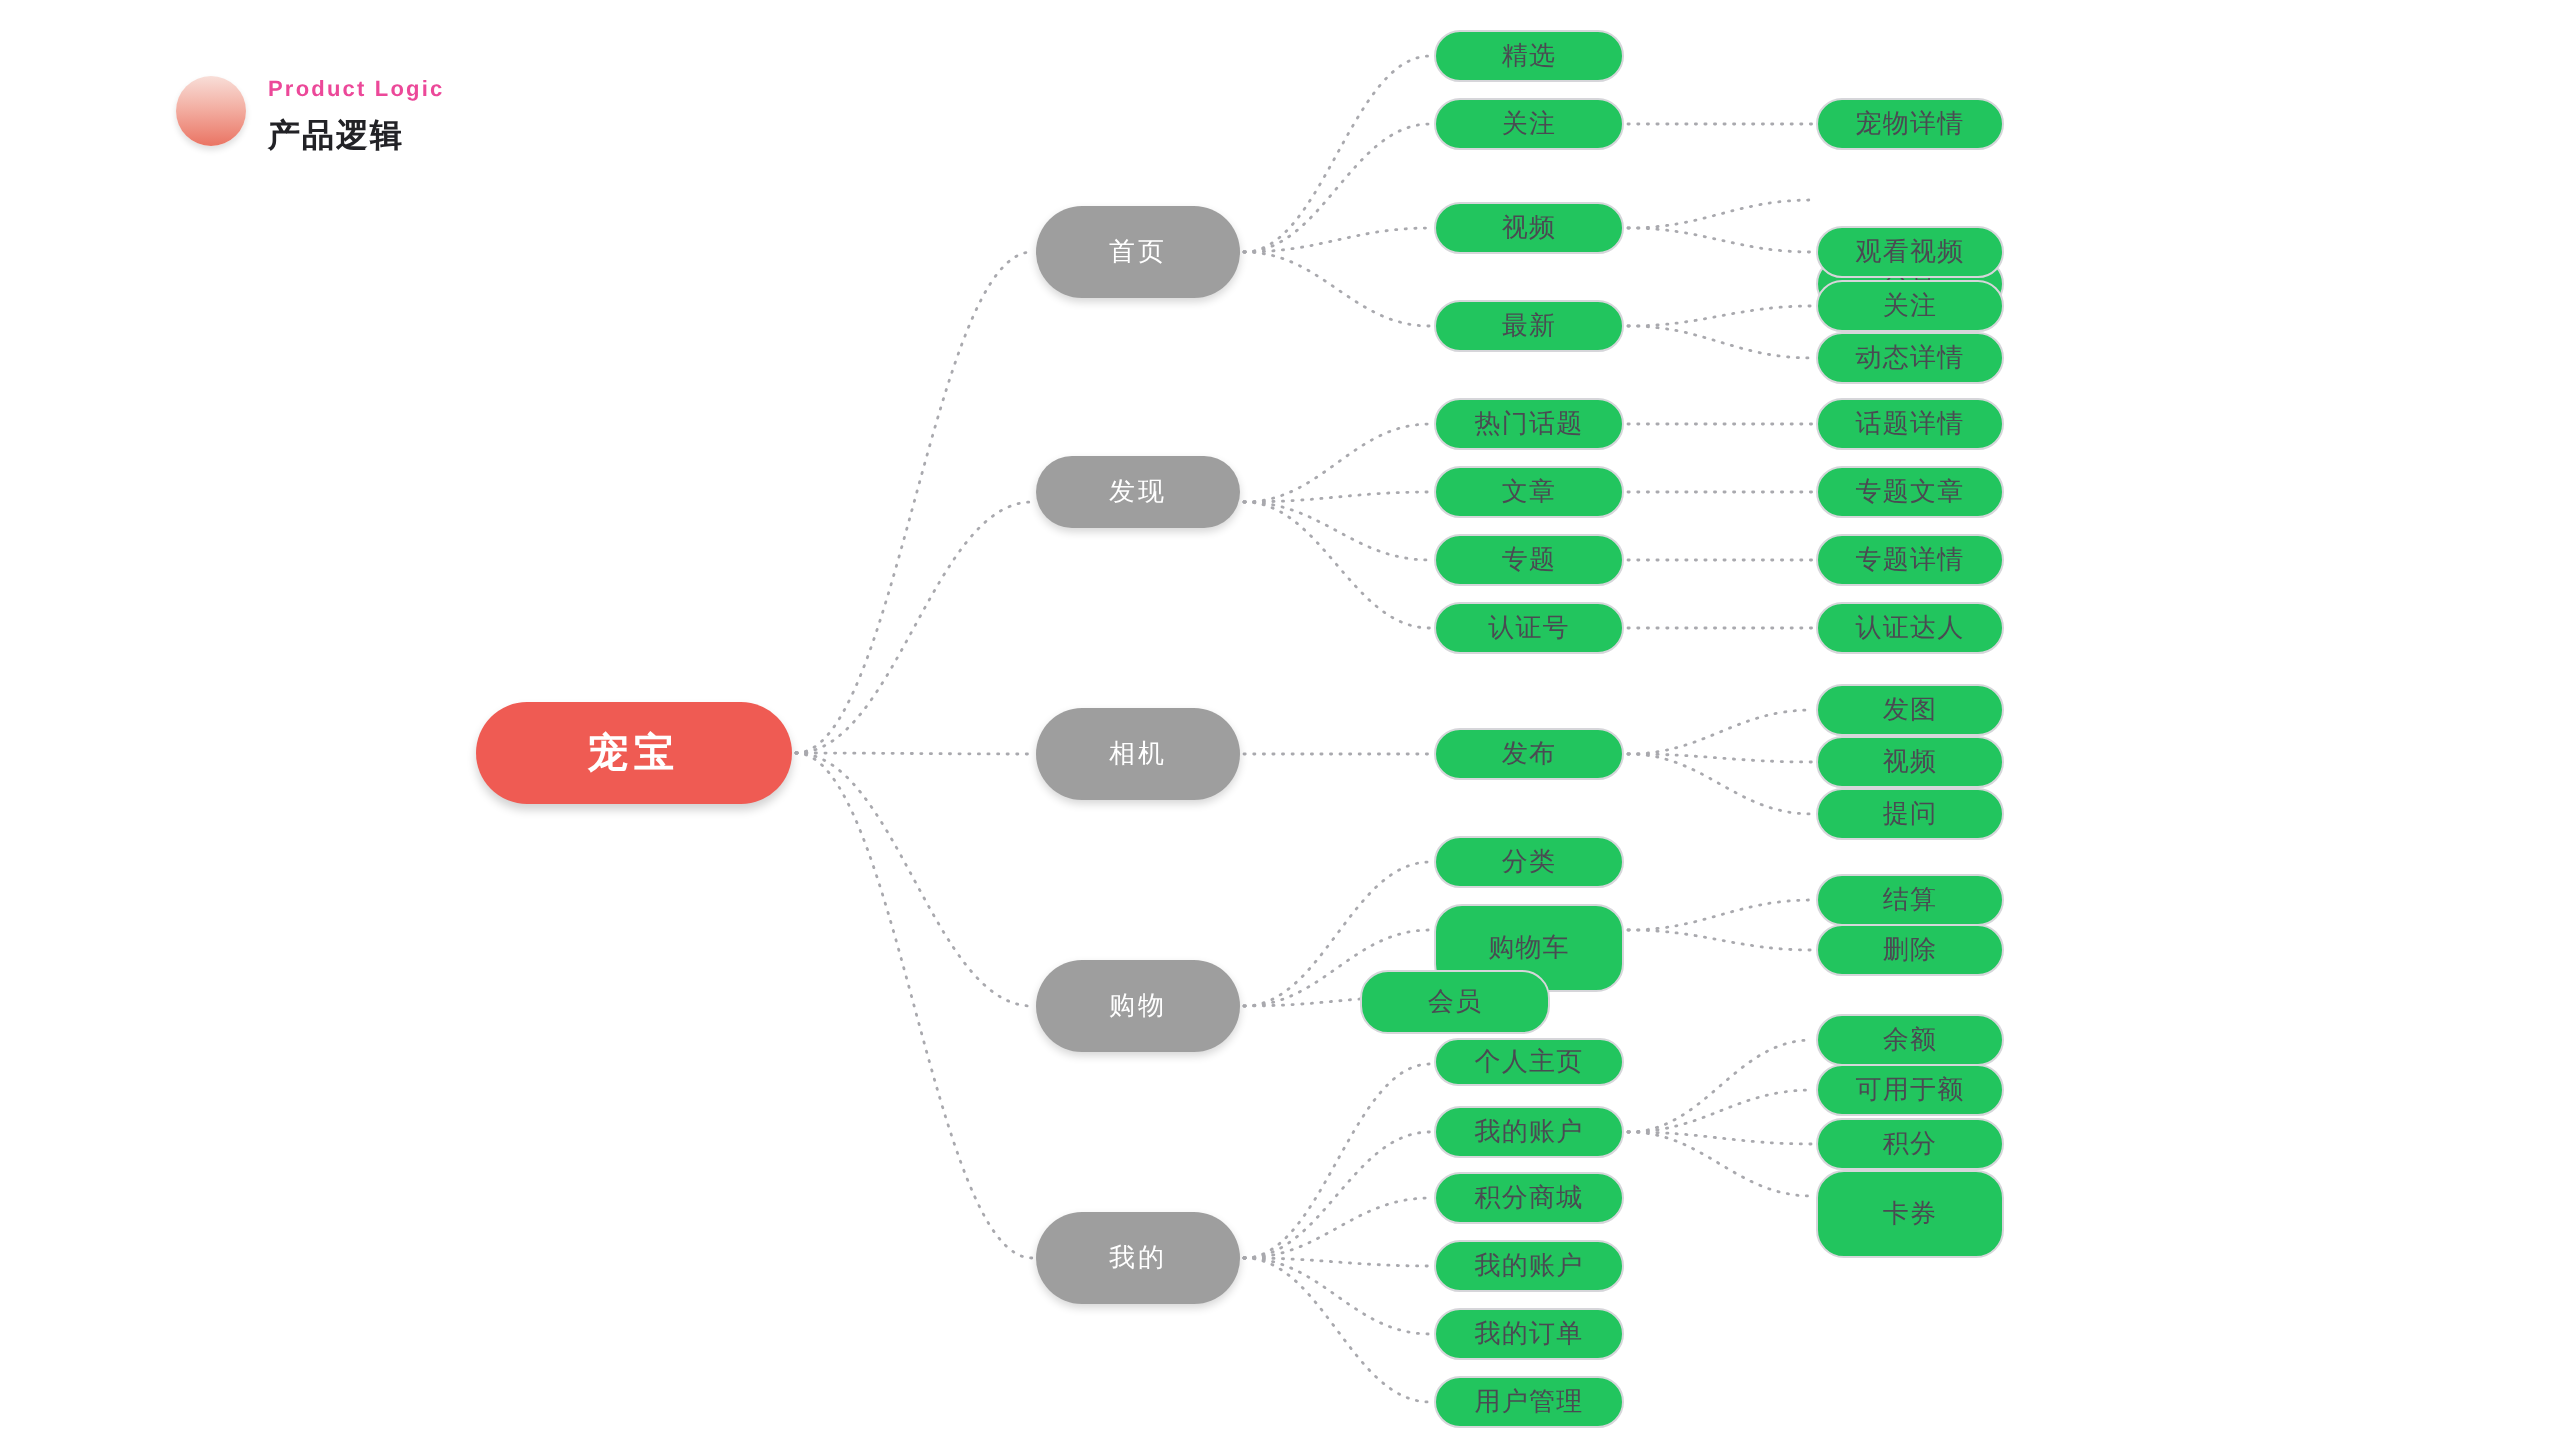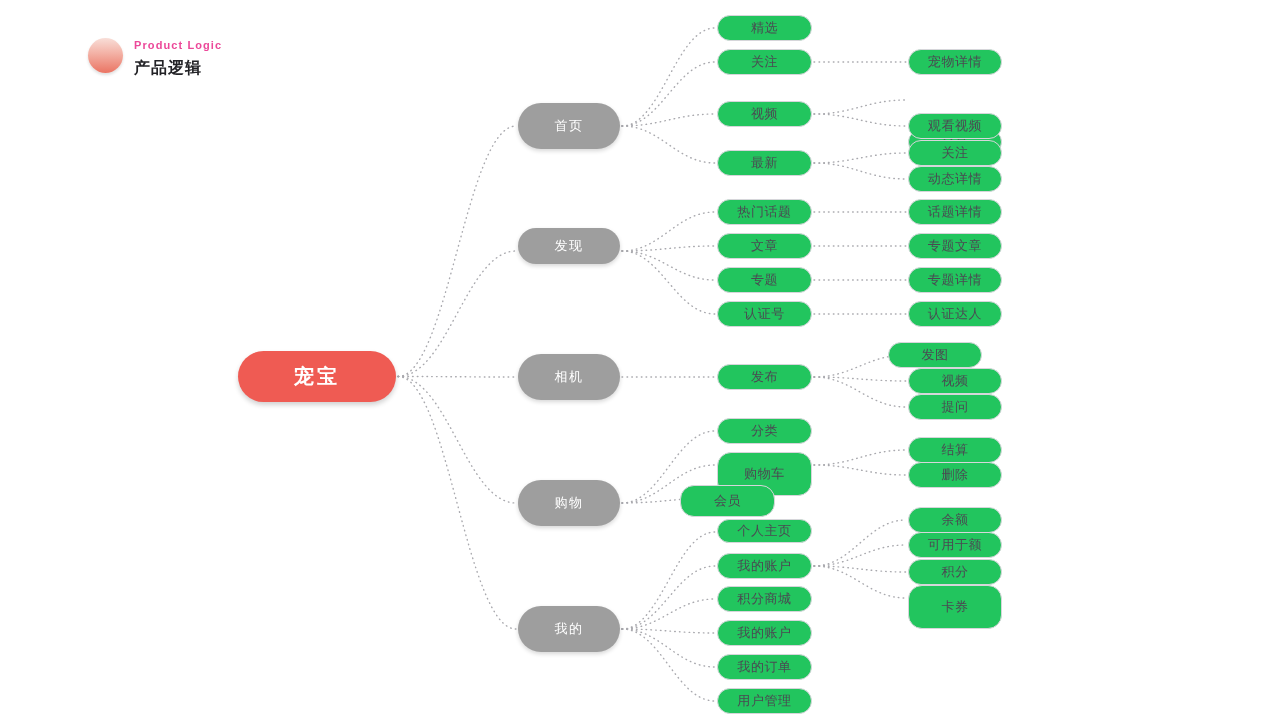--- a/index.html
+++ b/index.html
@@ -177,21 +177,21 @@
     <div class="node lvl3" style="left: 717px; top: 199px; width: 95px; height: 26px;">热门话题</div>
     <div class="node lvl4" style="left: 908px; top: 199px; width: 94px; height: 26px;">话题详情</div>
     <div class="node lvl3" style="left: 717px; top: 233px; width: 95px; height: 26px;">文章</div>
     <div class="node lvl4" style="left: 908px; top: 233px; width: 94px; height: 26px;">专题文章</div>
     <div class="node lvl3" style="left: 717px; top: 267px; width: 95px; height: 26px;">专题</div>
     <div class="node lvl4" style="left: 908px; top: 267px; width: 94px; height: 26px;">专题详情</div>
     <div class="node lvl3" style="left: 717px; top: 301px; width: 95px; height: 26px;">认证号</div>
     <div class="node lvl4" style="left: 908px; top: 301px; width: 94px; height: 26px;">认证达人</div>
     <div class="node lvl2" style="left: 518px; top: 354px; width: 102px; height: 46px;">相机</div>
     <div class="node lvl3" style="left: 717px; top: 364px; width: 95px; height: 26px;">发布</div>
-    <div class="node lvl4" style="left: 888px; top: 342px; width: 94px; height: 26px; text-align: right;">发图</div>
+    <div class="node lvl4" style="left: 908px; top: 342px; width: 94px; height: 26px; text-align: right;">发图</div>
     <div class="node lvl4" style="left: 908px; top: 368px; width: 94px; height: 26px;">视频</div>
     <div class="node lvl4" style="left: 908px; top: 394px; width: 94px; height: 26px;">提问</div>
     <div class="node lvl2" style="left: 518px; top: 480px; width: 102px; height: 46px;">购物</div>
     <div class="node lvl3" style="left: 717px; top: 418px; width: 95px; height: 26px;">分类</div>
     <div class="node lvl3" style="left: 717px; top: 452px; width: 95px; height: 44px;">购物车</div>
     <div class="node lvl4" style="left: 908px; top: 437px; width: 94px; height: 26px;">结算</div>
     <div class="node lvl4" style="left: 908px; top: 462px; width: 94px; height: 26px;">删除</div>
     <div class="node lvl3" style="left: 680px; top: 485px; width: 95px; height: 32px;">会员</div>
     <div class="node lvl2" style="left: 518px; top: 606px; width: 102px; height: 46px;">我的</div>
     <div class="node lvl3" style="left: 717px; top: 519px; width: 95px; height: 24px;">个人主页</div>

